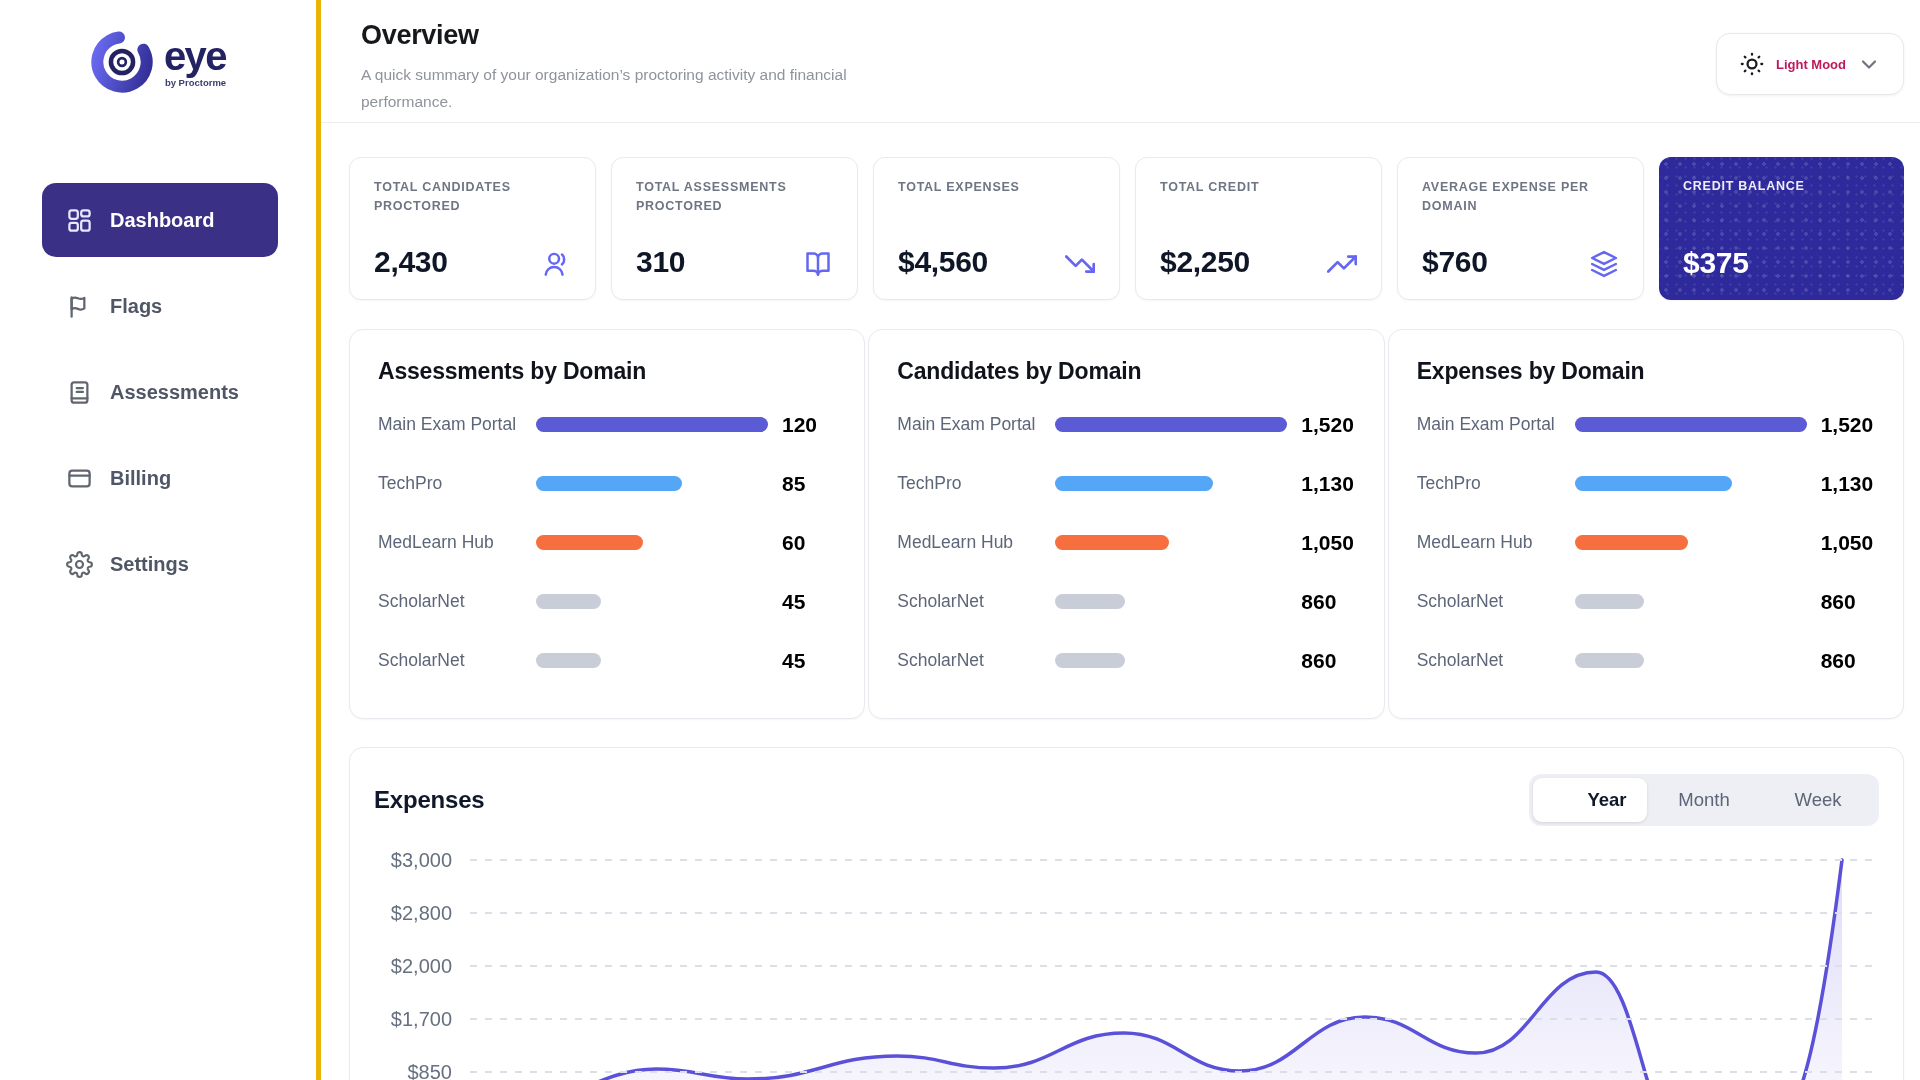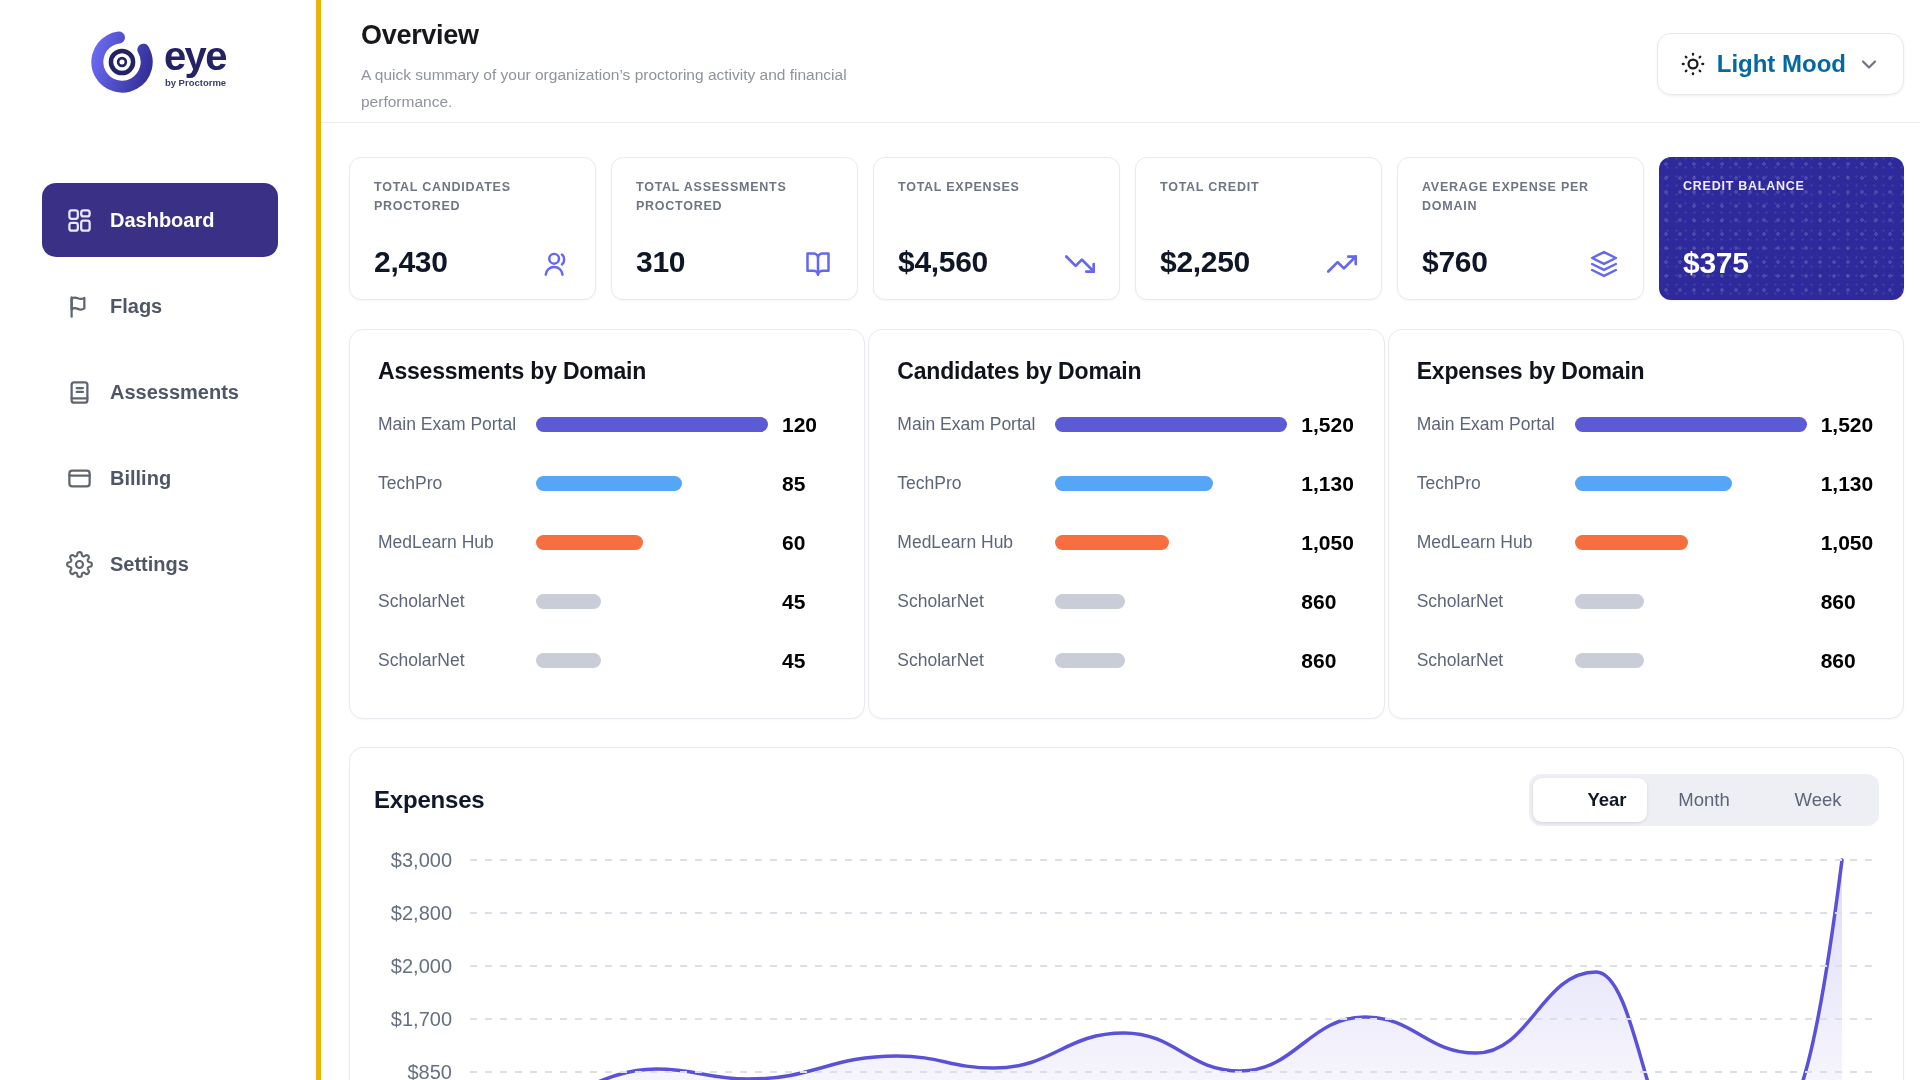--- a/index.html
+++ b/index.html
@@ -26,21 +26,21 @@
   .main { flex:1; min-width:0; background:#fff; }
   .topbar { height:123px; border-bottom:1px solid #ecedf1; display:flex;
     justify-content:space-between; align-items:flex-start; padding:20px 16px 0 40px; }
   .page-title { font-size:27px; font-weight:700; color:#17181c; letter-spacing:-0.3px; }
   .page-subtitle { margin-top:10px; max-width:548px; font-size:15.5px; line-height:27px; color:#8f939c; }
   .mode-btn { margin-top:13px; height:62px; padding:0 22px; display:flex; align-items:center; gap:11px;
     background:#fff; border:1px solid #e8e9ed; border-radius:14px; cursor:pointer;
     box-shadow:0 1px 3px rgba(16,24,40,.06); }
   .mode-btn .sun { width:26px; height:26px; color:#1b1c20; display:flex; }
   .mode-btn .chev { width:24px; height:24px; color:#6e7480; display:flex; }
-  .mode-label { font-size:24px; font-weight:700; color:#0369a1; }
+  .mode-label { font-size:13px; font-weight:700; color:#be185d; }
   .sun svg,.chev svg { width:100%; height:100%; }
 
   
   .stats { display:flex; gap:15px; padding:34px 16px 0 28px; }
   .stat-card { flex:1 1 0; height:143px; background:#fff; border:1px solid #e8eaef; border-radius:12px;
     padding:20px 24px; display:flex; flex-direction:column; justify-content:space-between;
     box-shadow:0 1px 2px rgba(16,24,40,.04); }
   .stat-label { font-size:12.5px; font-weight:600; letter-spacing:.06em; text-transform:uppercase;
     color:#6e7583; line-height:19px; max-width:180px; }
   .stat-bottom { display:flex; justify-content:space-between; align-items:flex-end; }

